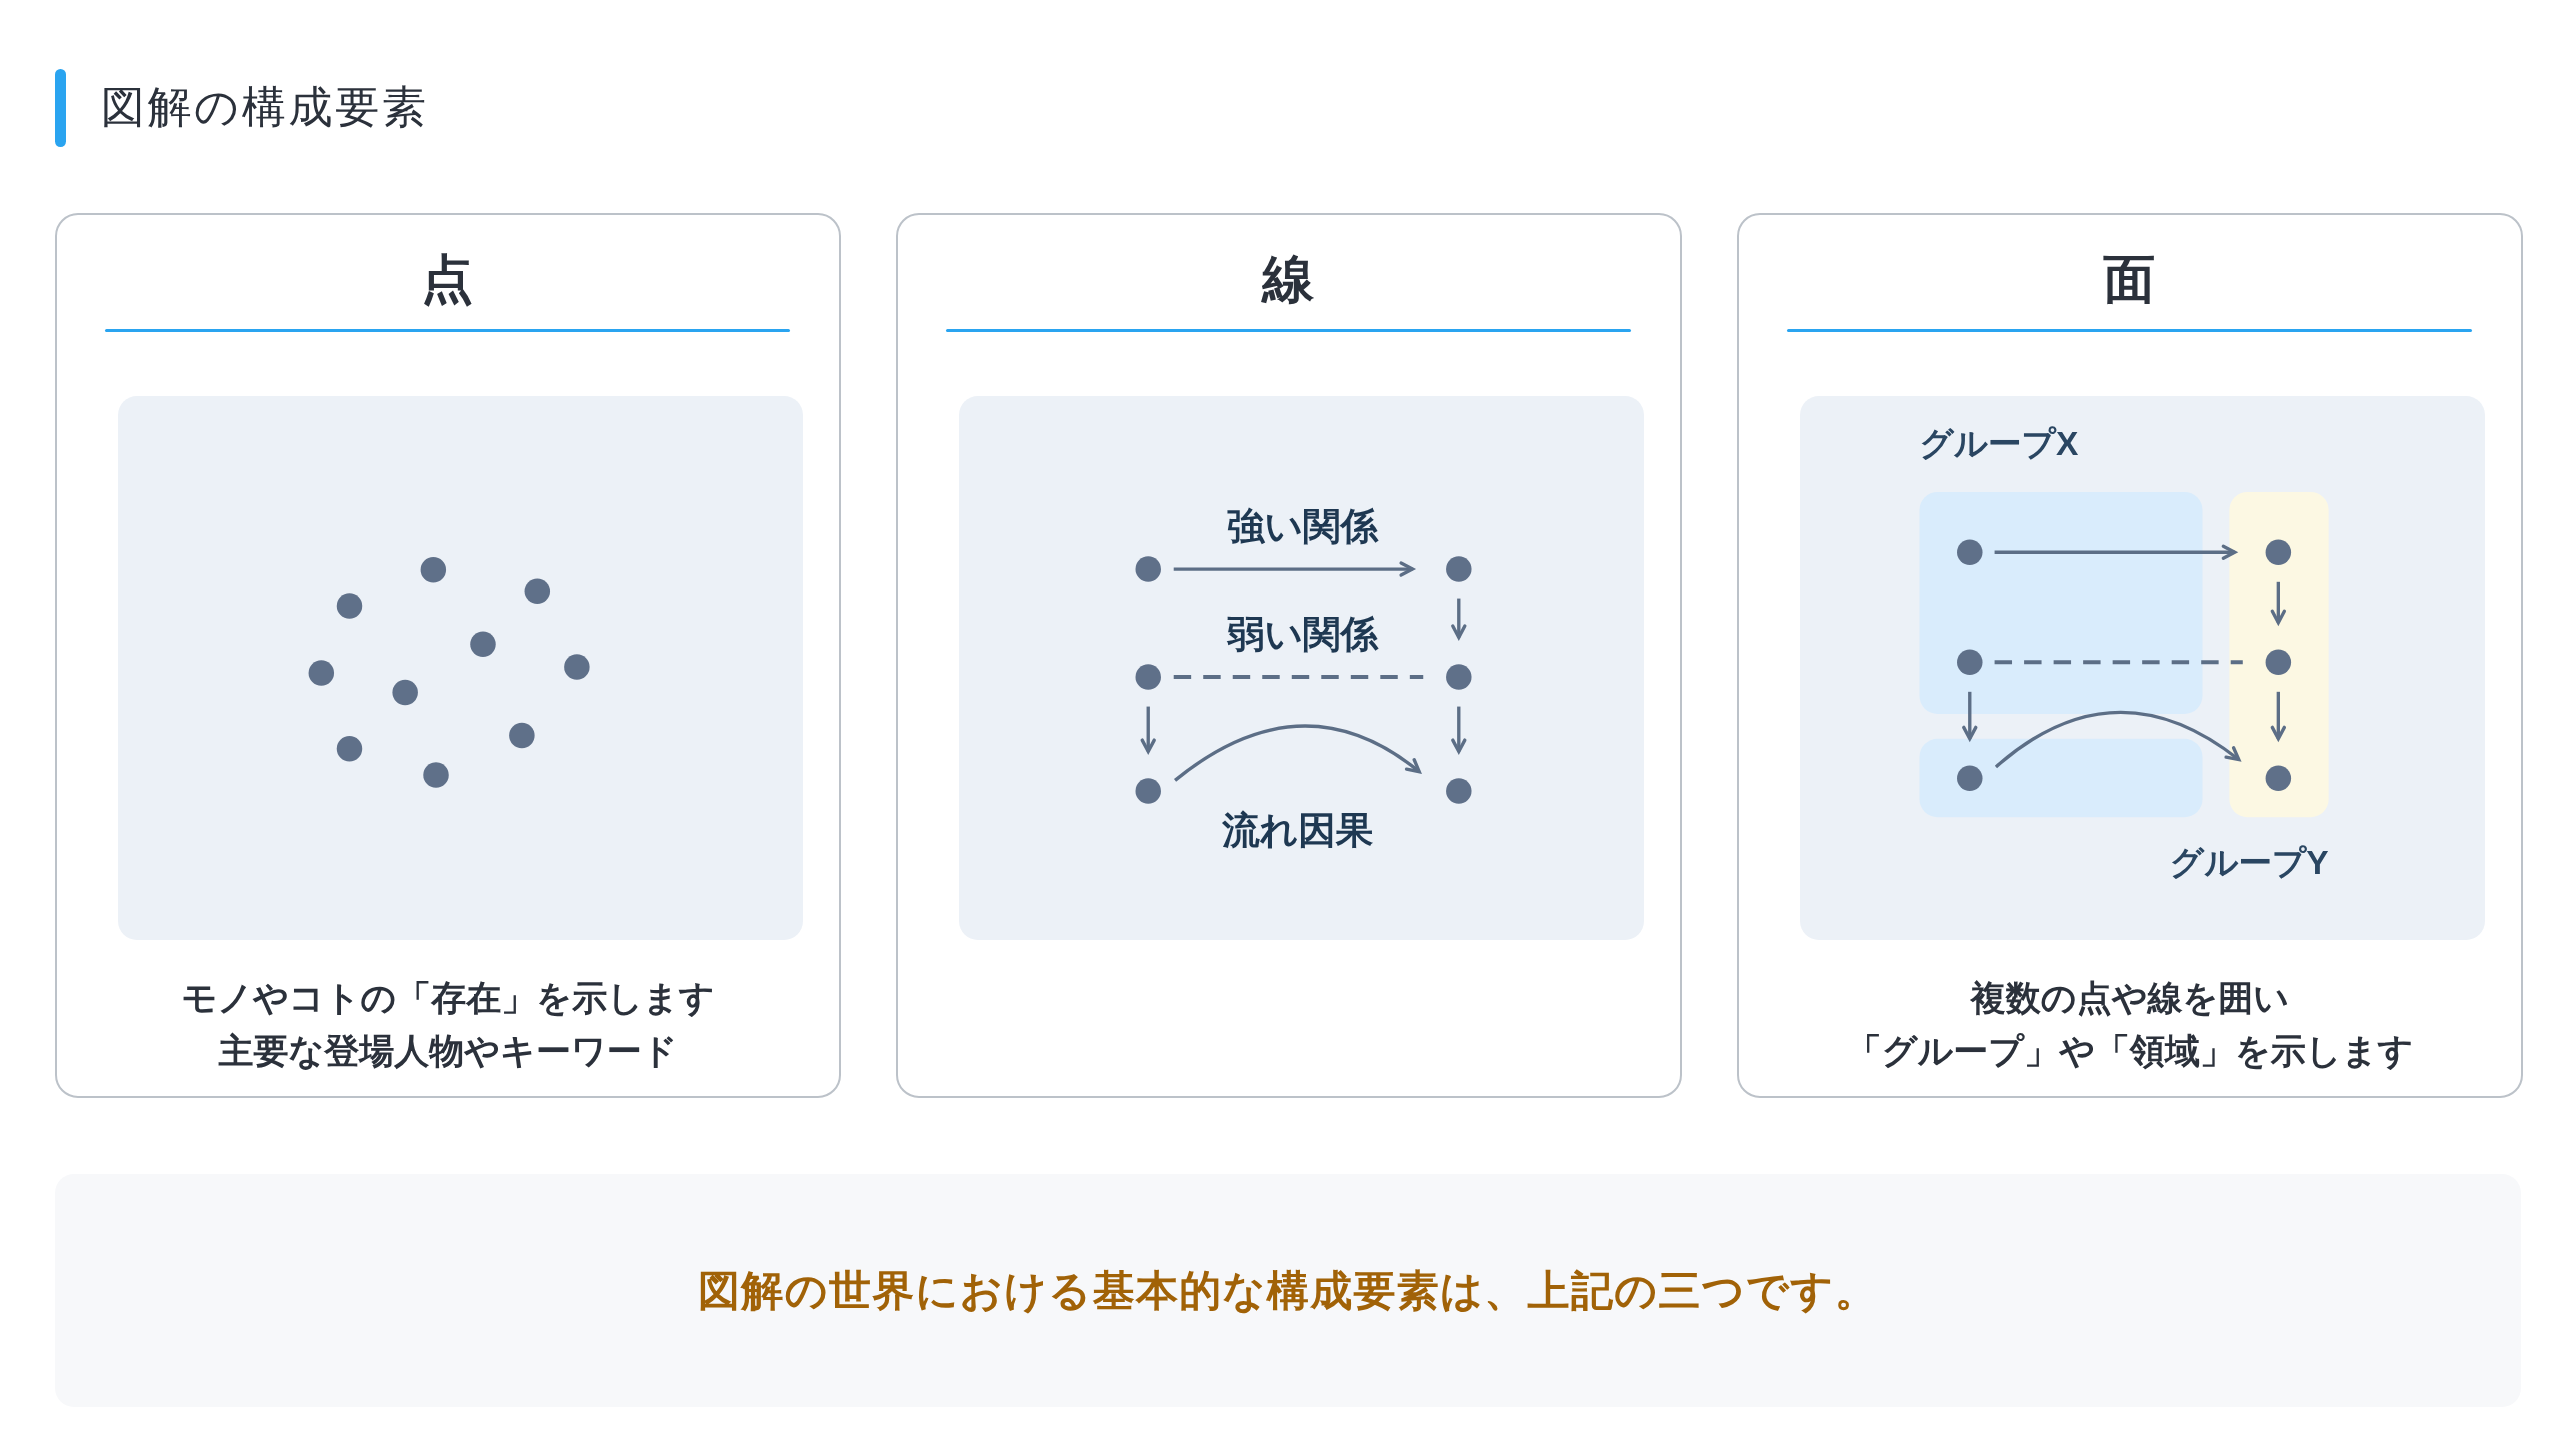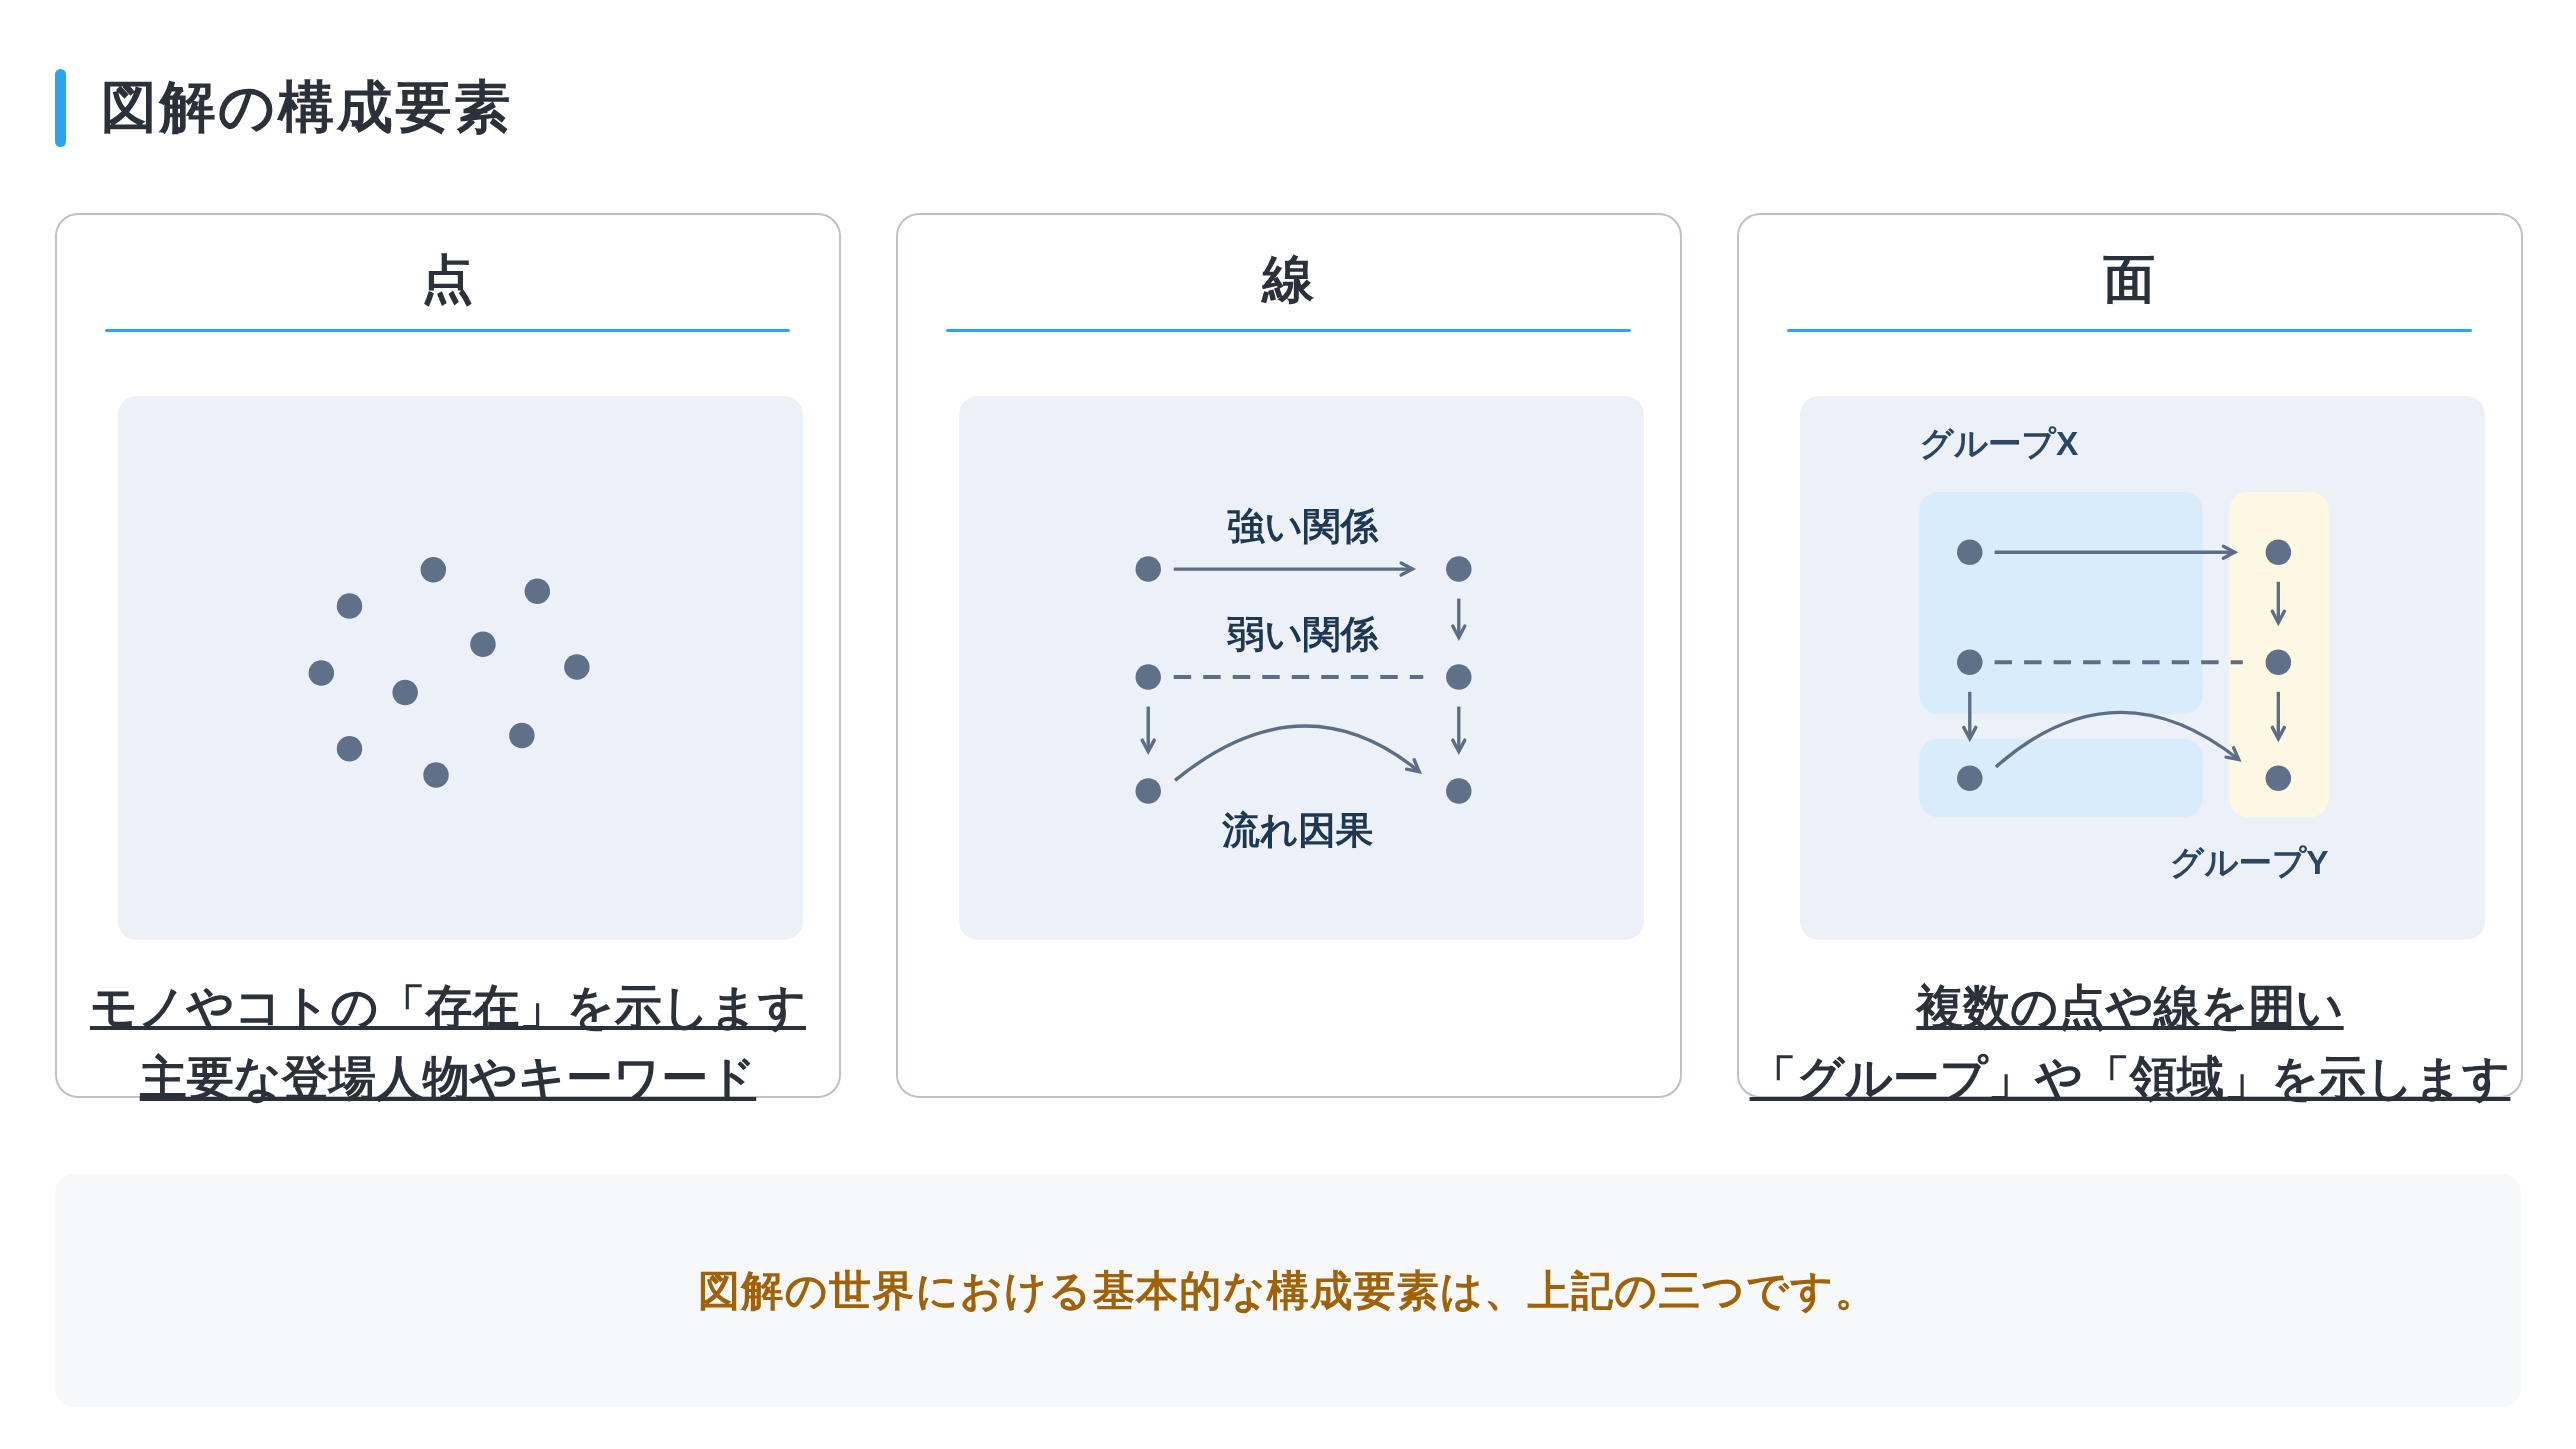--- a/index.html
+++ b/index.html
@@ -2,34 +2,34 @@
 <html style="font-size:10.7px"><head>
 <meta charset="utf-8">
 <style>
   html,body{margin:0;padding:0;background:#ffffff;}
   body{width:2576px;height:1449px;position:relative;overflow:hidden;
        font-family:"Liberation Sans","DejaVu Sans",sans-serif;color:#2B313B;}
 
   
   .page-header{position:absolute;left:55px;top:64px;height:87px;display:flex;align-items:center;}
   .accent-bar{width:10.7px;height:78px;background:#2AA4F0;border-radius:5.4px;flex:none;}
-  .page-title{margin:0 0 0 35px;font-size:56px;font-weight:700;letter-spacing:2.7px;color:#2B313B;}
+  .page-title{margin:0 0 0 35px;font-size:44px;font-weight:400;letter-spacing:2.7px;color:#2B313B;}
 
   
   .cards{position:absolute;left:55px;top:213px;width:2466px;display:flex;gap:55px;}
   .card{position:relative;width:786px;height:885px;background:#ffffff;
         border:2px solid #BCC2C9;border-radius:23px;box-sizing:border-box;flex:none;}
   .card-title{position:absolute;top:29.5px;left:0;width:100%;margin:0;text-align:center;
               font-size:52px;font-weight:800;color:#2B313B;letter-spacing:1.3px;}
   .rule{position:absolute;top:114px;left:48px;width:685px;height:3.4px;background:#2AA4F0;border-radius:2px;}
   .panel{position:absolute;top:181px;left:48px;width:685px;height:544px;
          background:#ECF1F7;border-radius:19px;overflow:hidden;margin-left:13px;}
   .panel svg{display:block;width:100%;height:100%;}
   .caption{position:absolute;top:757px;left:0;width:100%;margin:0;text-align:center;
-           font-size:47px;line-height:1.5;font-weight:800;color:#2B313B;text-decoration:underline;}
+           font-size:35px;line-height:1.5;font-weight:800;color:#2B313B;}
 
   
   .edge{stroke:#5C6E86;stroke-width:5;fill:none;}
   .edge-dashed{stroke:#5C6E86;stroke-width:6;fill:none;stroke-dasharray:26 18;}
   .dot{fill:#5F7089;}
   .dia-label{font-family:"Liberation Sans","DejaVu Sans",sans-serif;font-weight:800;
              font-size:56px;fill:#1E3852;}
   .grp-label{font-family:"Liberation Sans","DejaVu Sans",sans-serif;font-weight:800;
              font-size:50px;fill:#2A4662;}
   .grp-x-rect{fill:#D9ECFC;}

